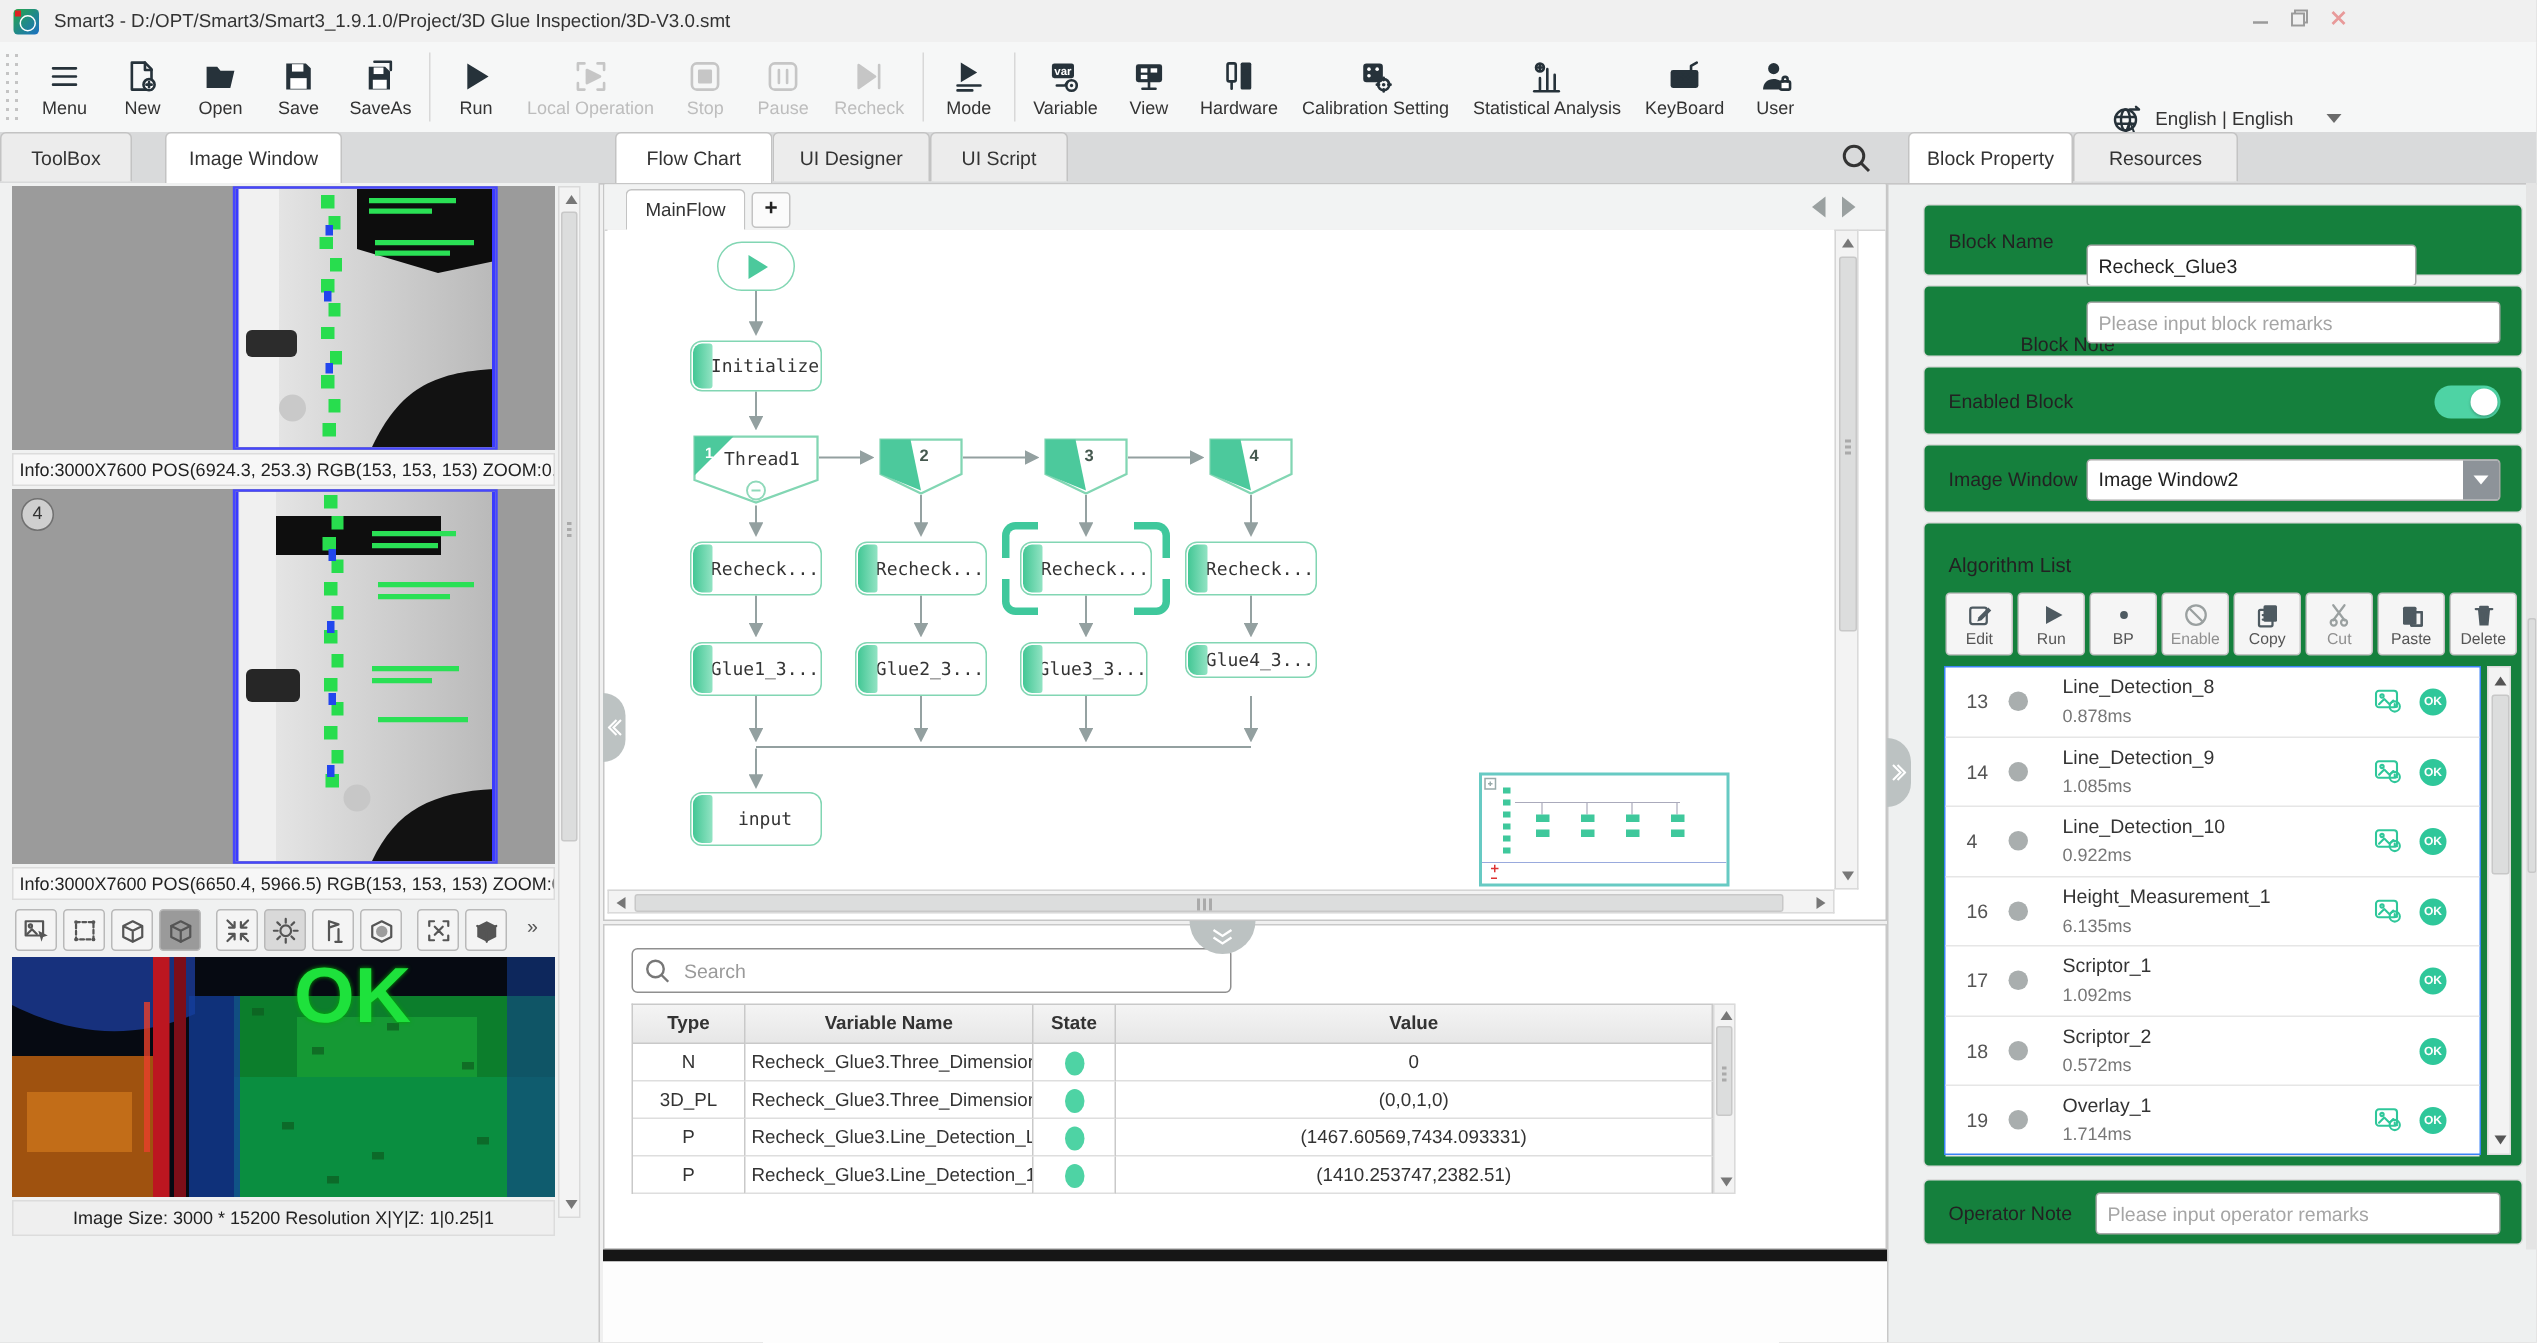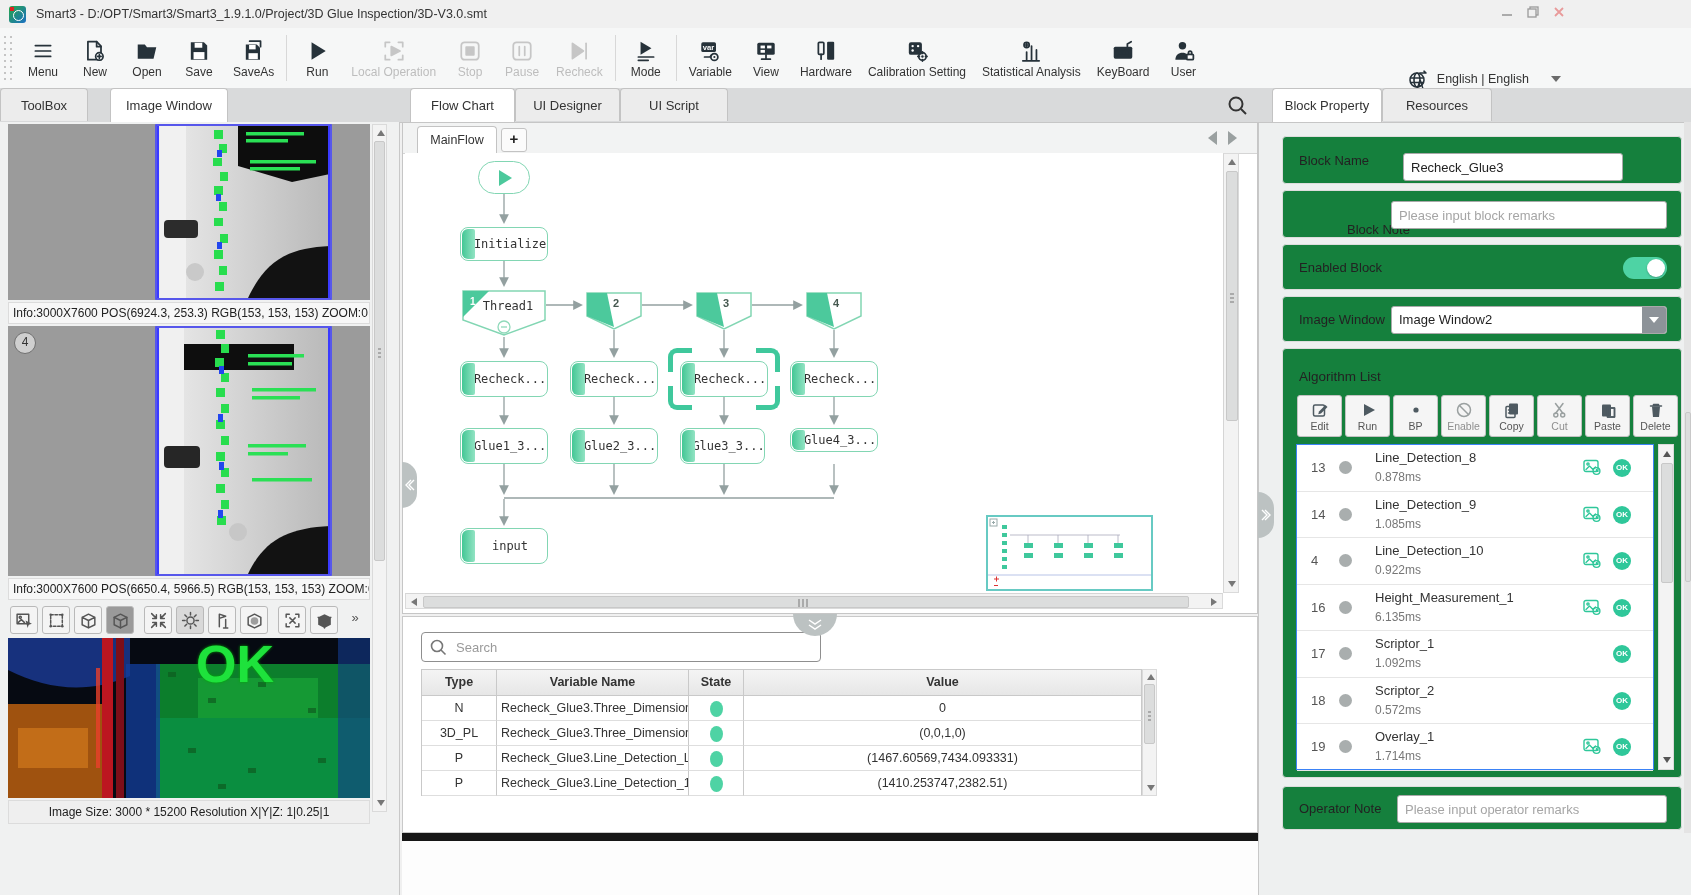--- a/index.html
+++ b/index.html
@@ -494,21 +494,21 @@
     <div class="sarrow" style="left:3.5px;bottom:5px;border-left:4px solid transparent;border-right:4px solid transparent;border-top:6px solid #777;"></div>
   </div>
 
   <div class="tabstrip-bg" style="left:400px;width:858px;"></div>
   <div class="tabrow-tab active" style="left:410px;width:105px;">
       <span>Flow Chart</span>
     </div>
   <div class="tabrow-tab" style="left:515px;width:105px;">
       <span>UI Designer</span>
     </div>
-  <div class="tabrow-tab" style="left:620px;width:108px;">
+  <div class="tabrow-tab" style="left:620px;width:92px;">
       <span>UI Script</span>
     </div>
   <div class="abs" style="left:1226px;top:94px;width:24px;height:24px;"><svg width="24" height="24">
         <circle cx="10" cy="10" r="6.5" fill="none" stroke="#333" stroke-width="2"></circle>
         <path d="M15 15l5 5" stroke="#333" stroke-width="2"></path>
       </svg></div>
 
   <div class="flowwrap">
     <div class="flowtabsbg"></div>
     <div class="mainflow-tab"><span>MainFlow</span></div>
@@ -739,21 +739,21 @@
   <div class="tabstrip-bg" style="left:1258px;width:433px;"></div>
   <div class="tabrow-tab active" style="left:1272px;width:110px;">
       <span>Block Property</span>
     </div>
   <div class="tabrow-tab" style="left:1382px;width:110px;">
       <span>Resources</span>
     </div>
 
   <div class="card" style="top:136px;height:48px;">
     <span class="flabel" style="top:16px;">Block Name</span>
-    <input class="finput" style="left: 108px; top: 16px; width: 220px; margin-left: 12px;" value="Recheck_Glue3">
+    <input class="finput" style="left: 108px; top: 26px; width: 220px;" value="Recheck_Glue3">
   </div>
 
   <div class="card" style="top:190px;height:48px;">
     <span class="flabel" style="top:31px;margin-left:48px;">Block Note</span>
     <input class="finput" style="left: 108px; top: 10px; width: 276px;" placeholder="Please input block remarks">
   </div>
 
   <div class="card" style="top:244px;height:46px;">
     <span class="flabel" style="top:15px;">Enabled Block</span>
     <div class="toggle" style="right:14px;top:12px;">

